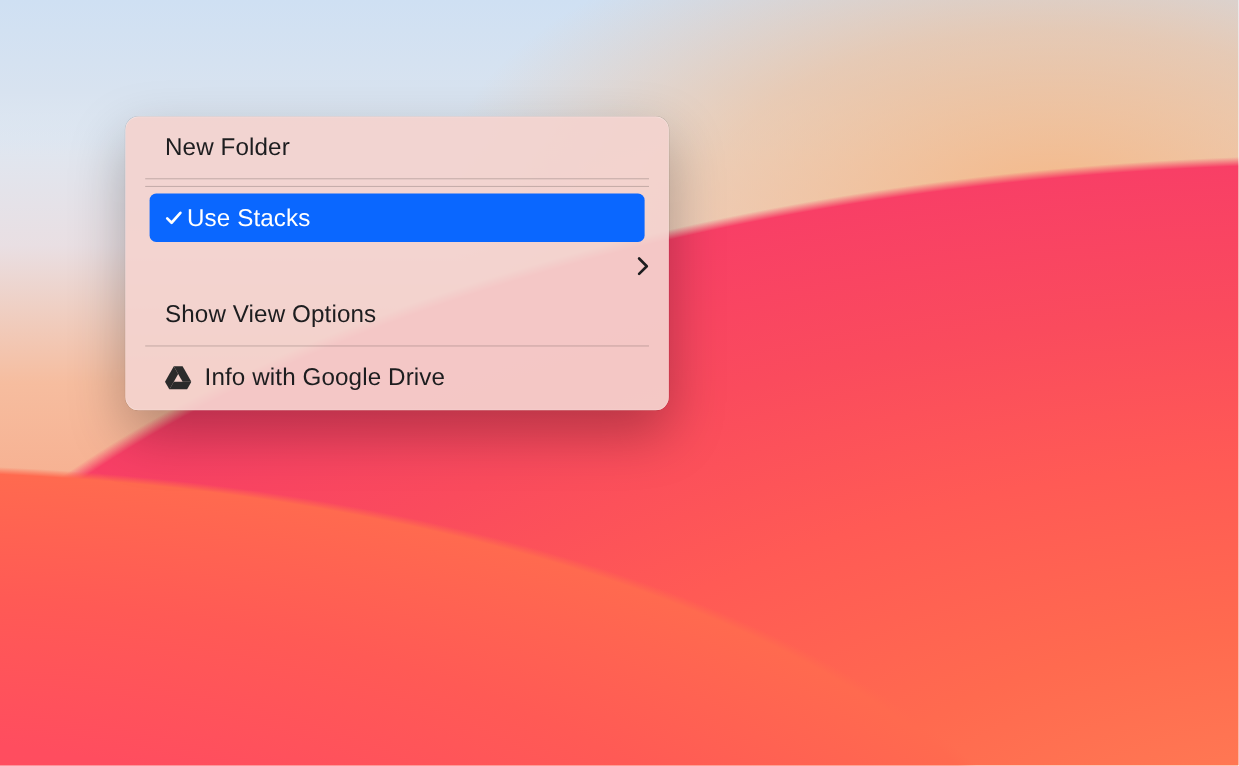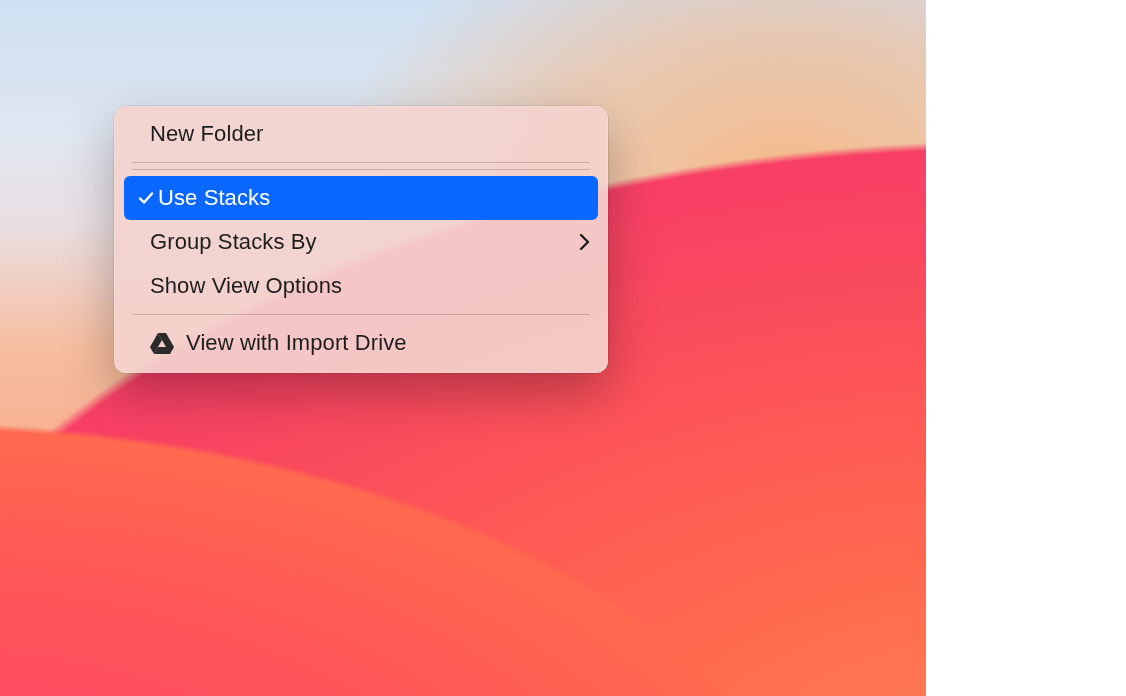--- a/index.html
+++ b/index.html
@@ -1,21 +1,21 @@
 <!DOCTYPE html>
 <html><head>
 <meta charset="utf-8">
 <style>
   * { margin: 0; padding: 0; box-sizing: border-box; }
   html, body { width: 1126px; height: 696px; overflow: hidden; font-family: -apple-system, "Helvetica Neue", Arial, sans-serif; }
 
   
   .desktop {
     position: relative;
-    width: 926px;
+    width: 1126px;
     height: 696px;
     background: linear-gradient(180deg, #e8eef6 0%, #dfe7f1 18%, #e9dfe3 32%, #f6bd9f 50%, #f7aa8a 70%, #f89876 100%);
   }
   .wave1 {
     position: absolute; inset: 0;
     background:
       radial-gradient(160% 120% at 110% 115%, #ff8457 0%, #ff6a4f 28%, #ff5a55 46%, #fa4b5d 62%, #f83f66 78%, rgba(248,63,102,0) 79%);
   }
   .wave2 {
     position: absolute; inset: 0;
@@ -82,21 +82,21 @@
   .menu-item .chevron {
     margin-left: auto;
     display: inline-flex;
     align-items: center;
   }
 
   .menu-item.highlight {
     background: #0a67ff;
     color: #ffffff;
     border-radius: 6px;
-    margin: 0 10px;
+    margin: 0 22px;
     padding-left: 12px;
     padding-right: 12px;
   }
   .menu-item.highlight .check-slot svg path { stroke: #ffffff; }
 
   .separator {
     height: 1px;
     margin: 6px 18px;
     background: rgba(0,0,0,0.18);
   }
@@ -132,21 +132,20 @@
 
     <div class="menu-item highlight">
       <span class="check-slot">
         <svg class="check-svg" viewBox="0 0 16 16">
             <path d="M2 8.5 L6 12.5 L14 3.5"></path>
           </svg>
       </span>
       <span class="label" style="padding-left:2px">Use Stacks</span>
     </div>
     <div class="menu-item">
-      <span class="label">Group Stacks By</span>
       <span class="chevron">
         <svg class="chev-svg" viewBox="0 0 11 18">
             <path d="M2 2 L9 9 L2 16"></path>
           </svg>
       </span>
     </div>
     <div class="menu-item">
       <span class="label">Show View Options</span>
     </div>
 
@@ -154,17 +153,17 @@
 
     <div class="menu-item with-icon">
       <span class="label" style="padding-left:18px; flex:0 0 auto;"></span>
       <span class="icon-slot">
         <svg class="gdrive-svg" viewBox="0 0 24 22">
           <polygon points="8,1 16,1 24,15 16,15" fill="#2b2b2b"></polygon>
           <polygon points="8,1 0,15 4,22 12,8" fill="#2b2b2b"></polygon>
           <polygon points="4,22 20,22 24,15 8,15" fill="#2b2b2b"></polygon>
         </svg>
       </span>
-      <span class="label">View with Import Drive</span>
+      <span class="label">Info with Google Drive</span>
     </div>
 
   </div>
 </div>
 
 </body></html>

